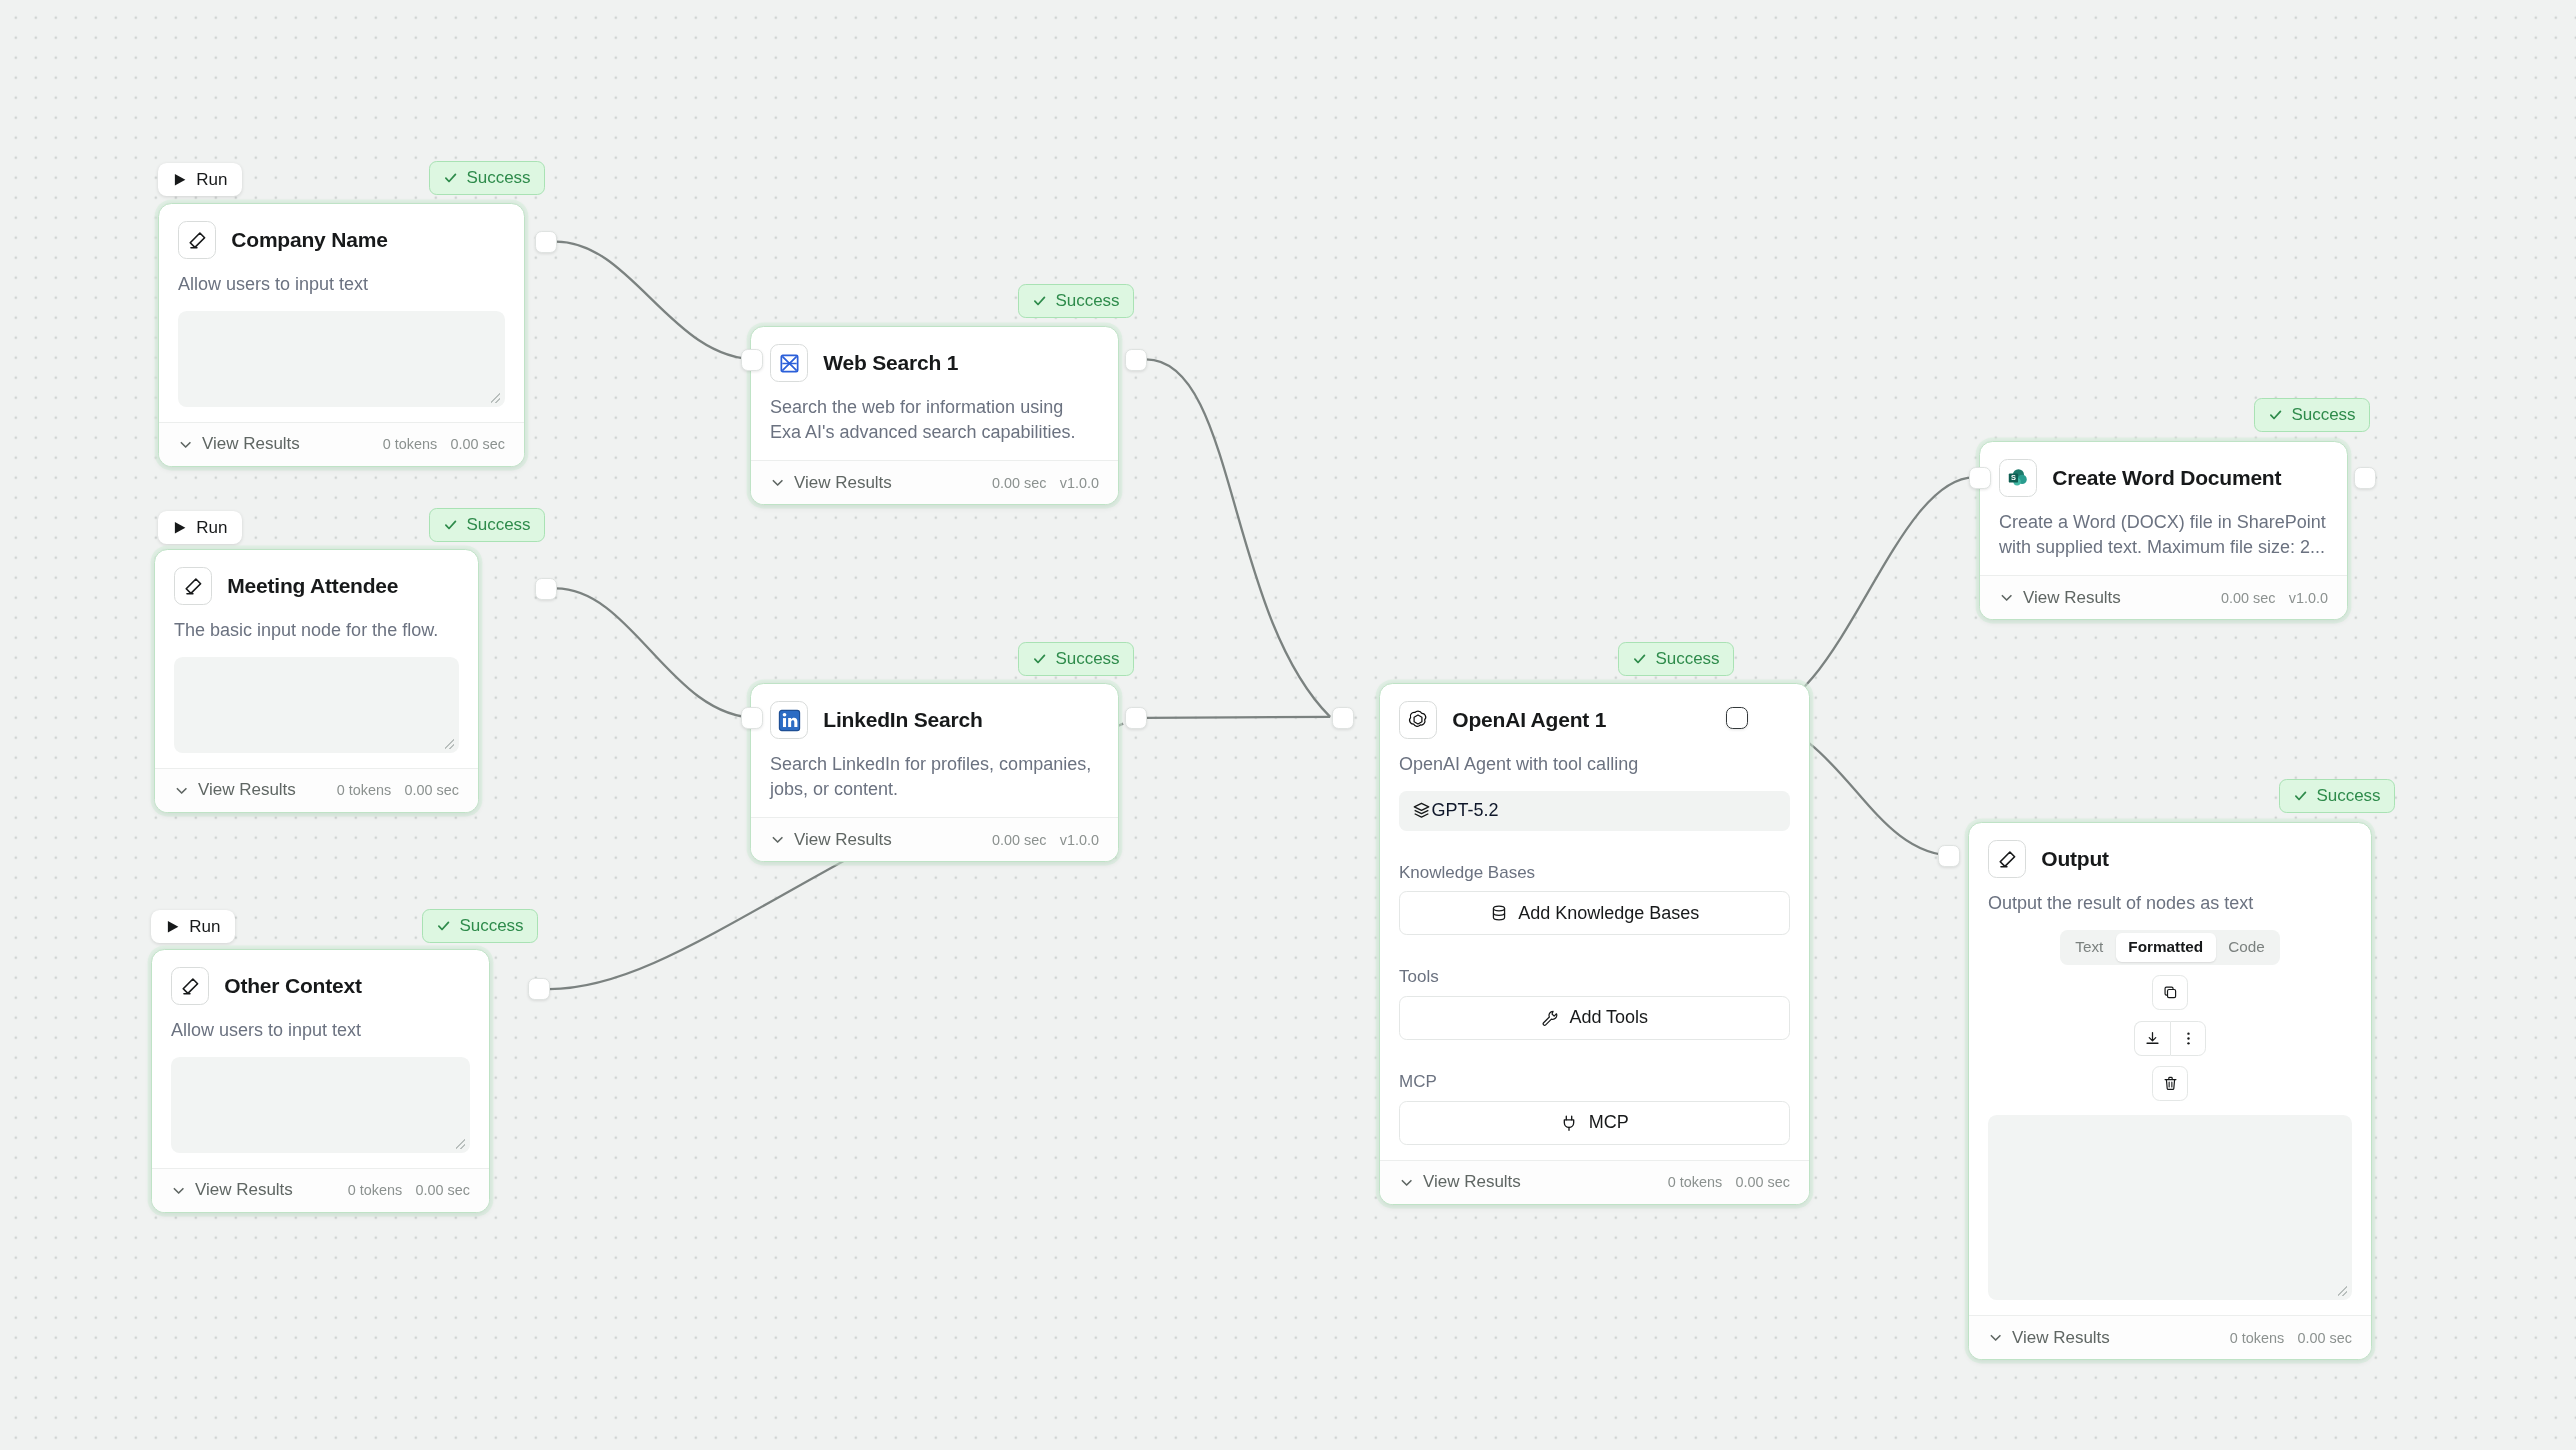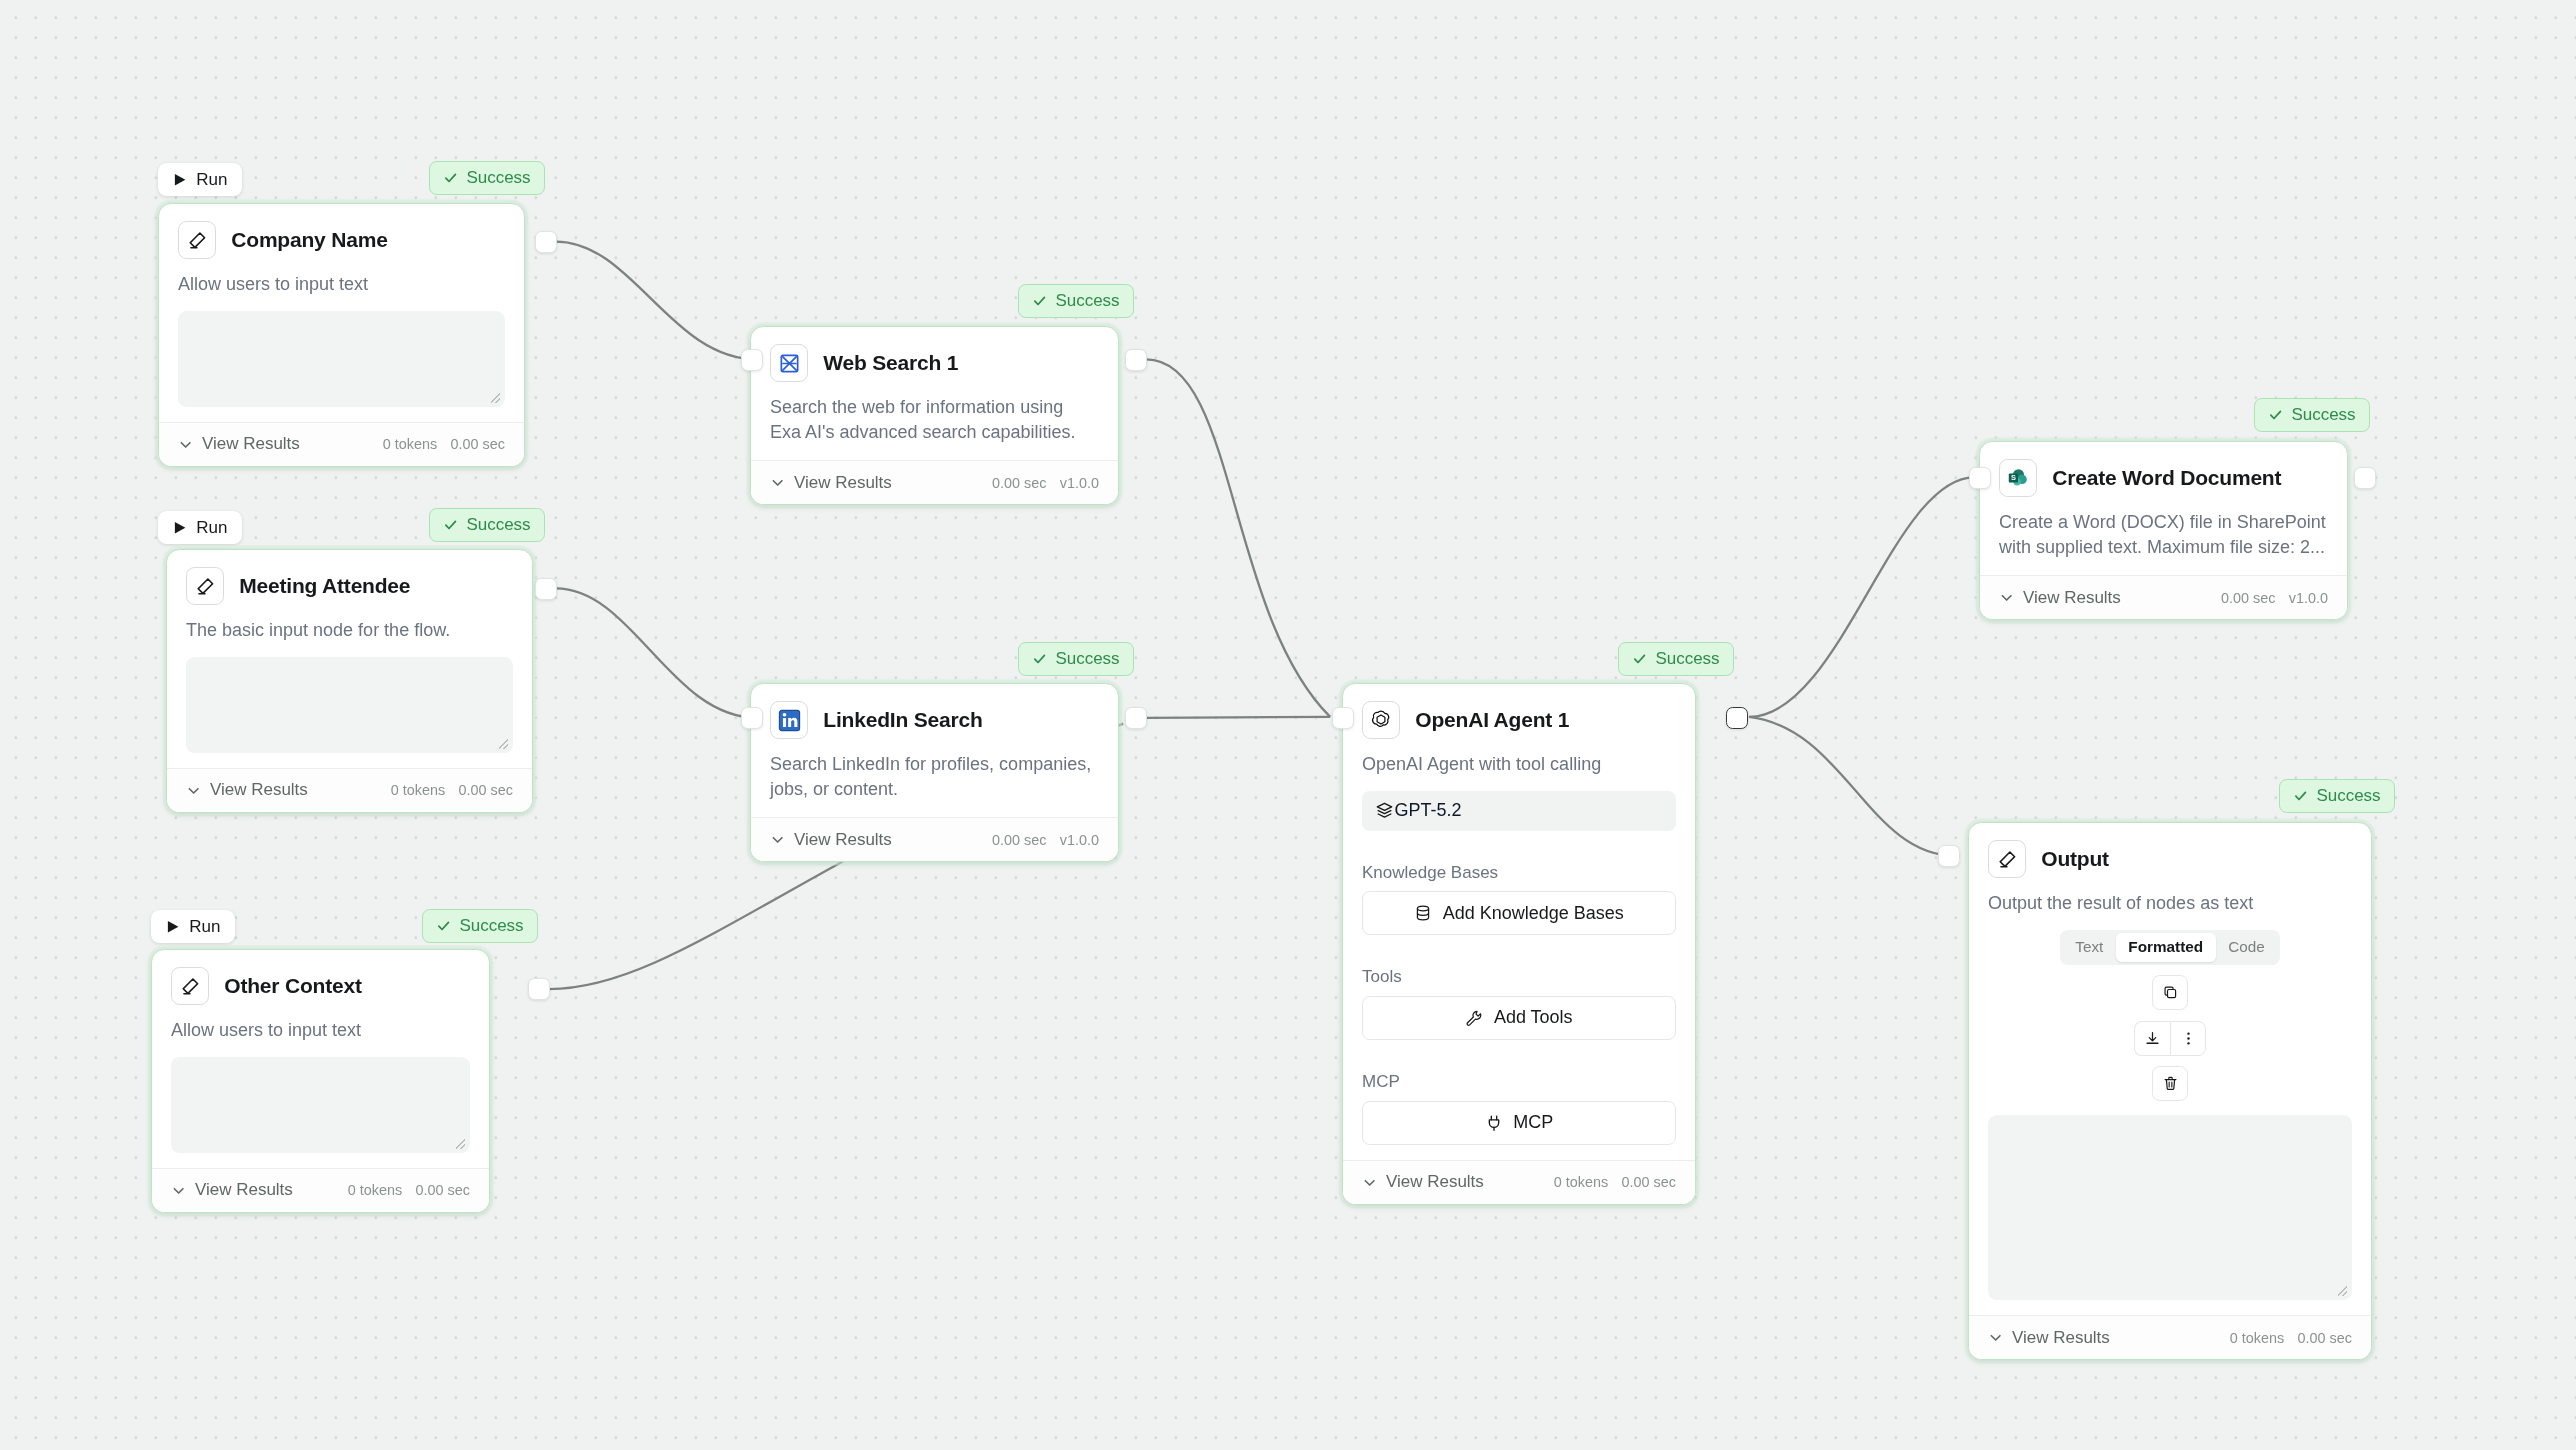--- a/index.html
+++ b/index.html
@@ -207,21 +207,21 @@
         <polygon points="3,2 14,8 3,14" fill="#17191a"></polygon>
       </svg>
     <span>Run</span>
   </div>
   <div class="badge" style="left:429px;top:508px">
     <svg class="chev" viewBox="0 0 16 16">
         <path d="M3 8.5 L6.3 12 L13 4.5" stroke="#2e8b4b" stroke-width="1.8" fill="none" stroke-linecap="round" stroke-linejoin="round"></path>
       </svg>
     <span>Success</span>
   </div>
-  <div class="node" style="left:166px;top:549px;width:367px">
+  <div class="node" style="left:154px;top:549px;width:325px">
     <div class="node-body">
       <div class="node-head">
         <span class="icon-box">
           <svg width="23" height="23" viewBox="0 0 24 24">
               <path d="M14.5 4.2 L19.4 9.1 L9.3 19.2 L4.4 14.3 Z M5.2 19.6 H11.4" stroke="#17191a" stroke-width="1.7" fill="none" stroke-linejoin="round" stroke-linecap="round"></path>
             </svg>
         </span>
         <span class="node-title">Meeting Attendee</span>
       </div>
       <div class="node-desc">The basic input node for the flow.</div>
@@ -318,21 +318,21 @@
     </div>
   </div>
   <div class="handle" style="left:528px;top:978px"></div>
 
   <div class="badge" style="left:1618px;top:642px">
     <svg class="chev" viewBox="0 0 16 16">
         <path d="M3 8.5 L6.3 12 L13 4.5" stroke="#2e8b4b" stroke-width="1.8" fill="none" stroke-linecap="round" stroke-linejoin="round"></path>
       </svg>
     <span>Success</span>
   </div>
-  <div class="node" style="left:1342px;top:683px;width:354px">
+  <div class="node" style="left:1379px;top:683px;width:431px">
     <div class="node-body">
       <div class="node-head">
         <span class="icon-box">
           <svg width="24" height="24" viewBox="0 0 24 24">
               <path d="M12 3.1c1.9 0 3.2 1.1 3.7 2.2 1.4-.1 2.8.6 3.5 1.9.9 1.6.5 3.4-.5 4.5.5 1.3.3 2.9-.7 4-1 1.2-2.5 1.5-3.8 1.2-.8 1-2 1.6-3.4 1.4-1.6-.2-2.7-1.2-3.2-2.3-1.4.1-2.8-.6-3.5-1.9-.9-1.6-.5-3.4.5-4.5-.5-1.3-.3-2.9.7-4C6.3 4.4 7.8 4.1 9.1 4.4 9.7 3.6 10.7 3.1 12 3.1z M8.1 9.2 L12 7 l3.9 2.2 v4.6 L12 16 l-3.9-2.2z" stroke="#0f0f0f" stroke-width="1.25" fill="none" stroke-linejoin="round"></path>
             </svg>
         </span>
         <span class="node-title">OpenAI Agent 1</span>
       </div>
       <div class="node-desc">OpenAI Agent with tool calling</div>

